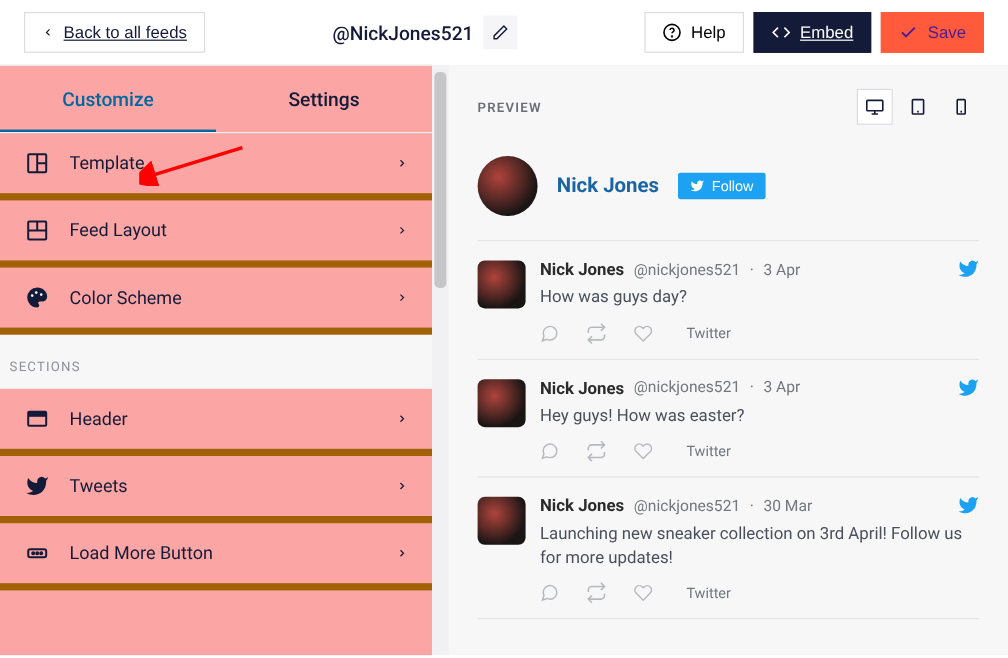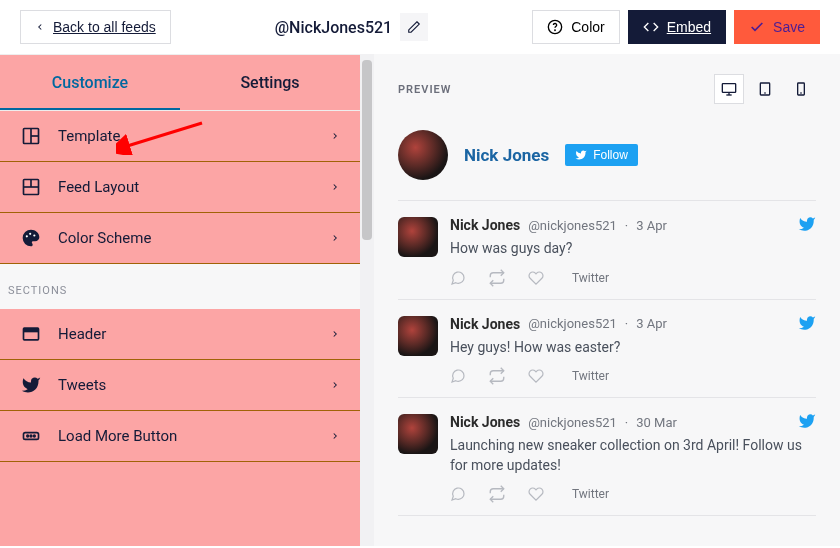--- a/index.html
+++ b/index.html
@@ -15,21 +15,21 @@
   .btn-save { background: #ff5a3c; color: #4c1d95; border-color: #ff5a3c; }
   .chev { width: 10px; height: 10px; }
   .main { display: flex; height: calc(100% - 56px); }
   .sidebar { width: 360px; border-top: 1px solid #eee; display: flex; flex-direction: column; background: #fca5a5; position: relative; }
   .scroll-gutter { width: 14px; background: #f1f1f3; position: relative; }
   .scroll-thumb { position: absolute; left: 2px; right: 2px; top: 6px; height: 180px; background: #c6c6c8; border-radius: 4px; }
   .tabbar { display: flex; border-bottom: 1px solid #eee; }
   .tab { flex: 1; text-align: center; padding: 18px 0; font-size: 16px; color: #141b38; cursor: pointer; position: relative; font-weight: 500; }
   .tab.active { color: #0068A0; }
   .tab.active::after { content: ""; position: absolute; left: 0; right: 0; bottom: 0; height: 2px; background: #0068A0; }
-  .menu-row { display: flex; align-items: center; justify-content: space-between; padding: 14px 20px; border-bottom: 1px solid #a16207; cursor: pointer; }
+  .menu-row { display: flex; align-items: center; justify-content: space-between; padding: 14px 20px; border-bottom: 6px solid #a16207; cursor: pointer; }
   .menu-row .left { display: flex; align-items: center; gap: 16px; }
   .menu-icon { width: 22px; height: 22px; display: flex; align-items: center; justify-content: center; color: #141b38; }
   .menu-label { font-size: 15px; }
   .section-header { padding: 20px 8px 12px; font-size: 11px; letter-spacing: 1px; color: #8c8f9a; background: #f7f7f8; }
   .preview-pane { flex: 1; background: #f7f7f8; padding: 20px 24px 0; overflow: hidden; }
   .preview-head { display: flex; align-items: center; justify-content: space-between; margin-bottom: 20px; }
   .preview-label { font-size: 11px; letter-spacing: 1px; color: #6b6e7a; font-weight: 600; }
   .device-toggle { display: flex; gap: 6px; }
   .dev-btn { width: 30px; height: 30px; display: flex; align-items: center; justify-content: center; background: transparent; border: none; cursor: pointer; }
   .dev-btn.active { background: #fff; border: 1px solid #dcdde1; }
@@ -69,21 +69,21 @@
         </svg>
     </button>
   </div>
   <div class="top-actions">
     <button class="btn">
       <svg width="16" height="16" viewBox="0 0 24 24" fill="none" stroke="currentColor" stroke-width="2">
           <circle cx="12" cy="12" r="10"></circle>
           <path d="M9.5 9a2.5 2.5 0 015 .5c0 1.5-2.5 2-2.5 3.5"></path>
           <circle cx="12" cy="17" r="0.5" fill="currentColor"></circle>
         </svg>
-      <span>Color</span>
+      <span>Help</span>
     </button>
     <button class="btn btn-embed">
       <svg width="16" height="16" viewBox="0 0 24 24" fill="none" stroke="currentColor" stroke-width="2">
           <polyline points="16 18 22 12 16 6"></polyline>
           <polyline points="8 6 2 12 8 18"></polyline>
         </svg>
       <span>Embed</span>
     </button>
     <button class="btn btn-save">
       <svg width="16" height="16" viewBox="0 0 24 24" fill="none" stroke="currentColor" stroke-width="2.5">

